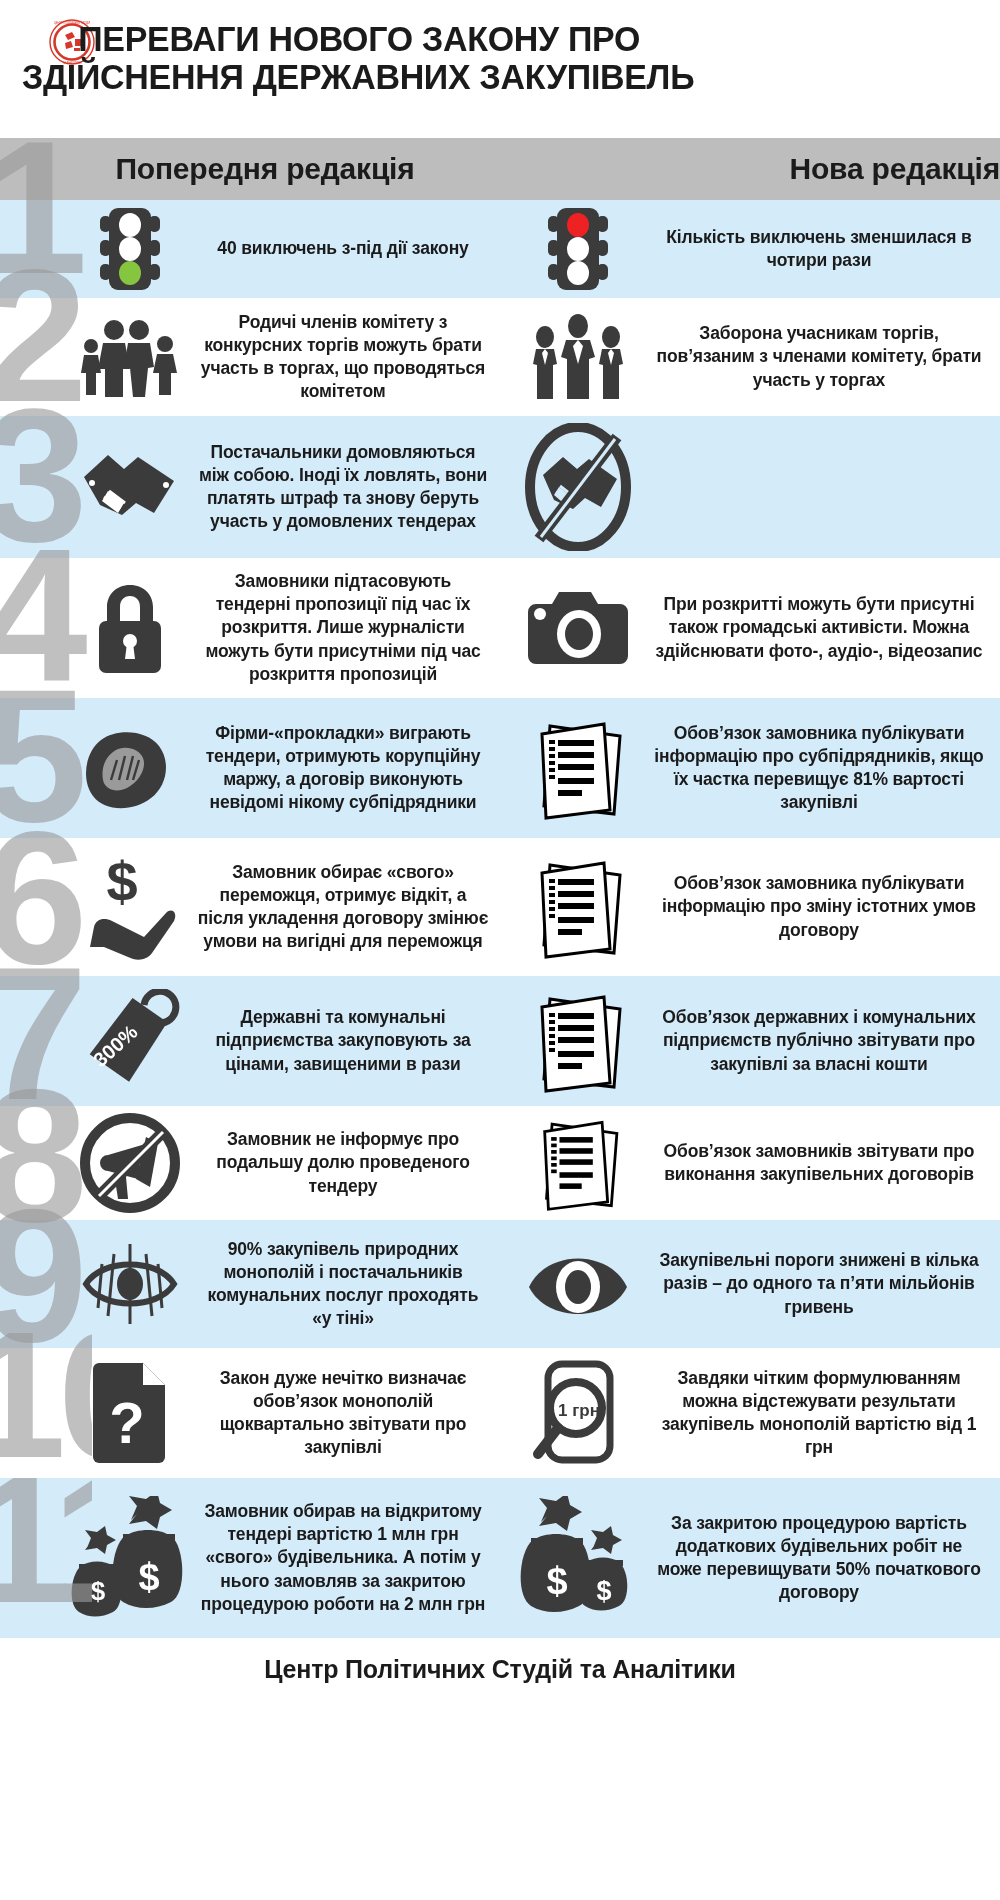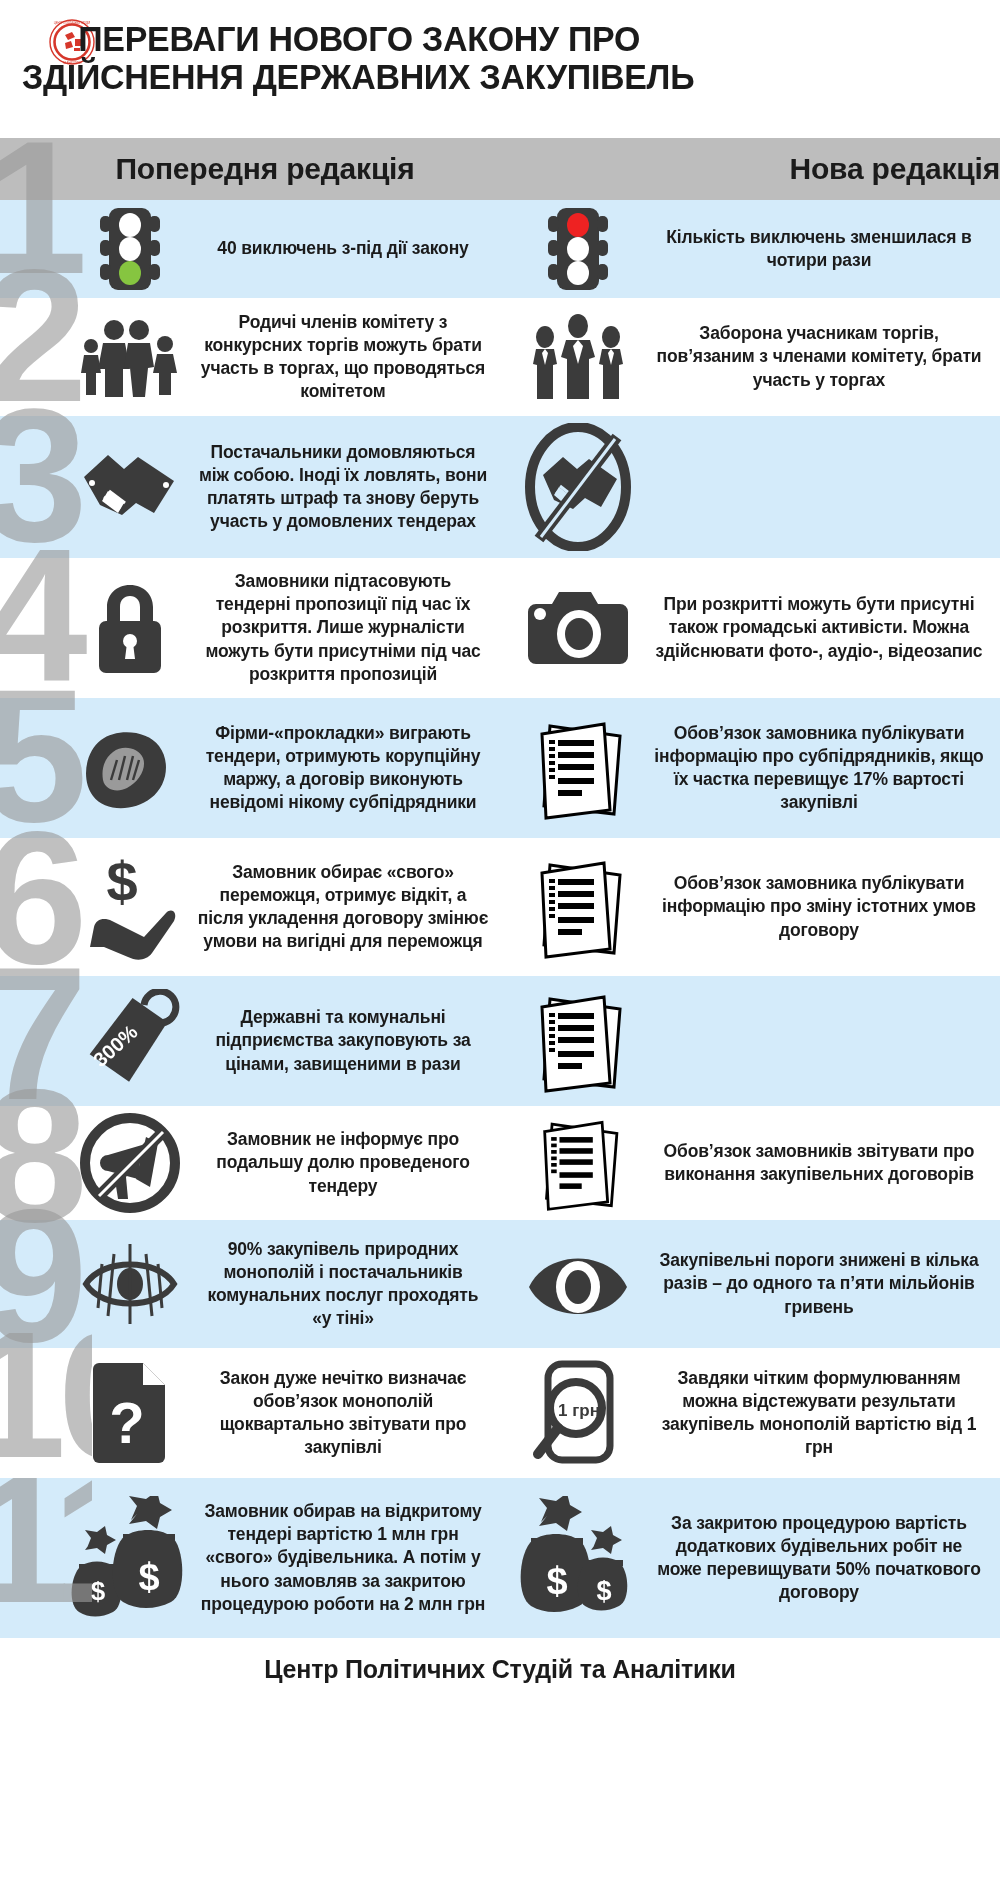--- a/index.html
+++ b/index.html
@@ -357,21 +357,21 @@
           <g fill="#000000">
             <rect x="29" y="26" width="6" height="4"></rect>
               <rect x="29" y="33" width="6" height="4"></rect>
             <rect x="29" y="40" width="6" height="4"></rect>
               <rect x="29" y="47" width="6" height="4"></rect>
             <rect x="29" y="54" width="6" height="4"></rect>
               <rect x="29" y="61" width="6" height="4"></rect>
           </g>
         </svg>
       </div>
-      <div class="txt">Обов’язок замовника публікувати інформацію про субпідрядників, якщо їх частка перевищує 17% вартості закупівлі</div>
+      <div class="txt">Обов’язок замовника публікувати інформацію про субпідрядників, якщо їх частка перевищує 81% вартості закупівлі</div>
     </div>
   </div>
 
   <div class="row plain" style="height:138px">
     <div class="cell old">
       <div class="icon-box">
         <svg width="96" height="112" viewBox="0 0 96 112" fill="#3b3b3b">
           <text x="40" y="50" font-size="56" font-weight="800" text-anchor="middle" font-family="'Liberation Sans',sans-serif">$</text>
           <path d="M8 96 L12 76 C14 68 22 66 30 70 L62 86 L84 62 C90 56 96 62 92 70 L70 102 C64 110 54 110 46 106 L22 96 Z"></path>
         </svg>
@@ -434,20 +434,21 @@
           <g fill="#000000">
             <rect x="29" y="26" width="6" height="4"></rect>
               <rect x="29" y="33" width="6" height="4"></rect>
             <rect x="29" y="40" width="6" height="4"></rect>
               <rect x="29" y="47" width="6" height="4"></rect>
             <rect x="29" y="54" width="6" height="4"></rect>
               <rect x="29" y="61" width="6" height="4"></rect>
           </g>
         </svg>
       </div>
+      <div class="txt">Обов’язок державних і комунальних підприємств публічно звітувати про закупівлі за власні кошти</div>
     </div>
   </div>
 
   <div class="row plain" style="height:114px">
     <div class="cell old">
       <div class="icon-box">
         <svg width="104" height="104" viewBox="0 0 104 104">
           <circle cx="52" cy="52" r="45" fill="none" stroke="#3b3b3b" stroke-width="10"></circle>
           <g fill="#3b3b3b">
             <path d="M68 26 L80 32 L72 76 L58 68 Z"></path>

